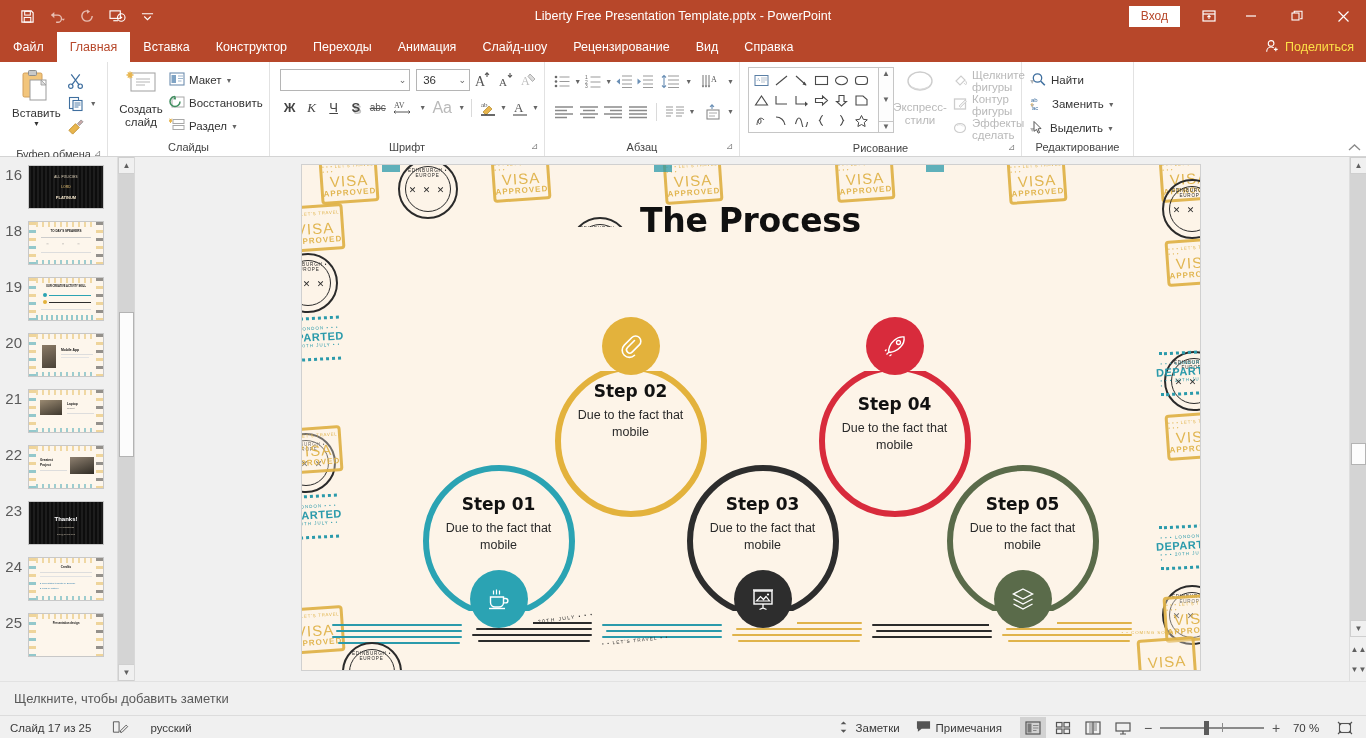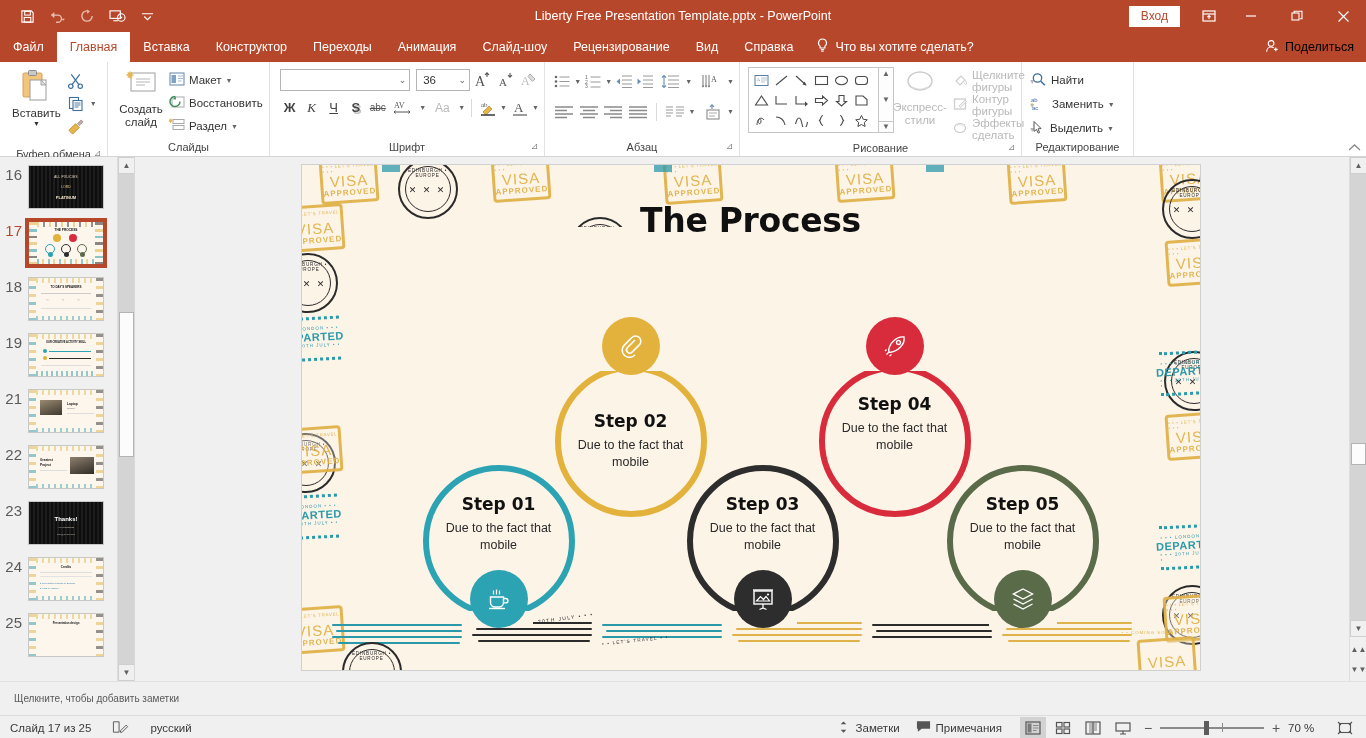--- a/index.html
+++ b/index.html
@@ -48,21 +48,21 @@
     padding: 0 13px; display: flex; align-items: center;
     color: #ffffff; font-size: 12.5px; height: 30px;
   }
   .tab.active { background: #ffffff; color: #b7472a; }
   .tell-me {
     display: flex; align-items: center; gap: 6px; color: #fff;
     font-size: 12.5px; margin-left: 10px;
   }
   .share {
     position: absolute; right: 12px; top: 0; height: 30px;
-    display: flex; align-items: center; gap: 5px; color: #000000; font-size: 12.5px;
+    display: flex; align-items: center; gap: 5px; color: #fde047; font-size: 12.5px;
   }
 
   
   .ribbon {
     height: 95px; background: #ffffff; border-bottom: 1px solid #d4d4d4;
     display: flex; position: relative;
   }
   .rgroup {
     position: relative; display: flex; flex-direction: column;
     border-right: 1px solid #e2e2e2; padding: 2px 0 0 0;
@@ -263,21 +263,21 @@
   }
   .ring-mask {
     position: absolute; background: #fdf4e8; z-index: 2;
   }
 
   
   .notespane {
     height: 34px; background: #f0f0f0; display: flex; align-items: center;
     padding-left: 14px; border-top: 1px solid #e2e2e2;
   }
-  .notes-ph { font-size: 10px; color: #595959; }
+  .notes-ph { font-size: 13px; color: #595959; }
 
   
   .statusbar {
     height: 24px; background: #f0f0f0; border-top: 1px solid #dcdcdc;
     display: flex; align-items: center; font-size: 11.5px; color: #3a3a3a;
   }
   .sb-left { display: flex; align-items: center; gap: 21px; padding-left: 10px; }
   .sb-right {
     margin-left: auto; display: flex; align-items: center; gap: 4px; padding-right: 8px;
   }
@@ -288,21 +288,21 @@
   }
   .viewbtn.active { background: #d2d2d2; }
   .zoomslider {
     width: 104px; height: 16px; position: relative; display: flex; align-items: center;
   }
   .zs-track { position: absolute; left: 0; right: 0; height: 2px; background: #8a8a8a; }
   .zs-tick { position: absolute; left: 62px; width: 1px; height: 9px; background: #8a8a8a; }
   .zs-handle {
     position: absolute; left: 44px; width: 5px; height: 14px; background: #5c5c5c;
   }
-  .zoompct { width: 36px; text-align: left; }
+  .zoompct { width: 36px; text-align: center; }
 </style>
 </head>
 <body>
 
 <div class="titlebar">
   <div class="qat">
     <div class="qat-btn">
       <svg width="15" height="15" viewBox="0 0 16 16">
           <path d="M2 2h10l2 2v10H2V2z" fill="none" stroke="#fff" stroke-width="1.2"></path>
           <rect x="5" y="2.5" width="6" height="4" fill="none" stroke="#fff" stroke-width="1.1"></rect>
@@ -369,29 +369,20 @@
   <div class="tab">Файл</div>
   <div class="tab active">Главная</div>
   <div class="tab">Вставка</div>
   <div class="tab">Конструктор</div>
   <div class="tab">Переходы</div>
   <div class="tab">Анимация</div>
   <div class="tab">Слайд-шоу</div>
   <div class="tab">Рецензирование</div>
   <div class="tab">Вид</div>
   <div class="tab">Справка</div>
-  <div class="tell-me">
-    <span>
-      <svg width="13" height="15" viewBox="0 0 13 15">
-          <path d="M6.5 1a4 4 0 0 1 2.4 7.2V10h-4.8V8.2A4 4 0 0 1 6.5 1z" fill="none" stroke="#fff" stroke-width="1.1"></path>
-          <path d="M4.8 11.6h3.4M5.3 13.2h2.4" stroke="#fff" stroke-width="1.1"></path>
-        </svg>
-    </span>
-    <span>Что вы хотите сделать?</span>
-  </div>
   <div class="share">
     <span>
       <svg width="15" height="14" viewBox="0 0 16 14">
           <circle cx="6.5" cy="4.2" r="3" fill="none" stroke="#fff" stroke-width="1.2"></circle>
           <path d="M1.8 13c0-2.8 2.1-5 4.7-5 1.1 0 2.1.4 2.9 1" fill="none" stroke="#fff" stroke-width="1.2"></path>
           <path d="M11.5 8.6v4M9.5 10.6h4" stroke="#fff" stroke-width="1.2"></path>
         </svg>
     </span>
     <span>Поделиться</span>
   </div>
@@ -545,21 +536,21 @@
             <span style="font-size:10px;color:#555;text-decoration:line-through;">abc</span>
           </div>
         <div class="ibtn wide">
           <svg width="22" height="18" viewBox="0 0 22 18">
               <text x="2" y="9" font-size="8" font-family="Liberation Serif, serif" fill="#555">AV</text>
               <path d="M2 13h16M3.5 11.5L2 13l1.5 1.5M16.5 11.5L18 13l-1.5 1.5" stroke="#555" stroke-width="1" fill="none"></path>
             </svg>
         </div>
         <span class="mini-caret">▼</span>
         <div class="ibtn wide disabled">
-            <span style="font-size:12px;">Aa</span>
+            <span style="font-size:16px;">Aa</span>
           </div>
         <span class="mini-caret">▼</span>
         <div style="width:1px;height:18px;background:#dadada;margin:0 3px;"></div>
         <div class="ibtn">
           <svg width="18" height="18" viewBox="0 0 18 18">
               <text x="2" y="8" font-size="7" font-family="Liberation Serif, serif" fill="#555">ab</text>
               <path d="M4 13l6-6 3 3-6 6z" fill="#e8b54d" stroke="#b89238" stroke-width=".8"></path>
               <path d="M2 16h14" stroke="#444" stroke-width="1.6"></path>
             </svg>
         </div>
@@ -877,38 +868,20 @@
       <div class="thumb-row">
         <div class="thumb-num">16</div>
         <div class="thumb-box dark">
           <div style="position:absolute;inset:0;background:repeating-linear-gradient(90deg,#1d1d1d 0 2px,#0d0d0d 2px 4px);"></div>
           <div style="position:absolute;left:0;right:0;top:9px;text-align:center;color:#f0e2c8;font-size:3px;letter-spacing:.3px;">ALL POLICIES</div>
           <div style="position:absolute;left:0;right:0;top:19px;text-align:center;color:#e8c477;font-size:3.5px;">LORD</div>
           <div style="position:absolute;left:0;right:0;top:29px;text-align:center;color:#f0e2c8;font-size:4px;font-weight:bold;">PLATINUM</div>
         </div>
       </div>
 
-      <div class="thumb-row">
-        <div class="thumb-num sel">17</div>
-        <div class="thumb-box sel">
-          <div style="position:absolute;left:0;top:0;bottom:0;width:8px;background:repeating-linear-gradient(180deg,#e0b34a 0 3px,transparent 3px 7px,#2a9aab 7px 10px,transparent 10px 14px,#2b2b2b 14px 16px,transparent 16px 20px);opacity:.55;"></div>
-          <div style="position:absolute;right:0;top:0;bottom:0;width:8px;background:repeating-linear-gradient(180deg,#2b2b2b 0 3px,transparent 3px 7px,#e0b34a 7px 10px,transparent 10px 14px,#2a9aab 14px 16px,transparent 16px 20px);opacity:.55;"></div>
-          <div style="position:absolute;left:8px;right:8px;top:0;height:5px;background:repeating-linear-gradient(90deg,#e0b34a 0 2px,transparent 2px 6px,#2b2b2b 6px 8px,transparent 8px 12px);opacity:.5;"></div>
-          <div style="position:absolute;left:8px;right:8px;bottom:0;height:5px;background:repeating-linear-gradient(90deg,#2a9aab 0 2px,transparent 2px 5px,#e0b34a 5px 7px,transparent 7px 11px);opacity:.5;"></div>
-          <div style="position:absolute;left:0;right:0;top:6px;text-align:center;font-size:3.2px;font-weight:bold;color:#111;">THE PROCESS</div>
-          <div style="position:absolute;left:24px;top:12px;width:8px;height:8px;border-radius:50%;background:#e3b23c;"></div>
-          <div style="position:absolute;left:40px;top:12px;width:8px;height:8px;border-radius:50%;background:#d82b3c;"></div>
-          <div style="position:absolute;left:16px;top:22px;width:10px;height:10px;border-radius:50%;border:1.3px solid #2ba3b3;"></div>
-          <div style="position:absolute;left:32px;top:22px;width:10px;height:10px;border-radius:50%;border:1.3px solid #2d2d2d;"></div>
-          <div style="position:absolute;left:48px;top:22px;width:10px;height:10px;border-radius:50%;border:1.3px solid #5a6b4a;"></div>
-          <div style="position:absolute;left:19px;top:30px;width:5px;height:5px;border-radius:50%;background:#2ba3b3;"></div>
-          <div style="position:absolute;left:35px;top:30px;width:5px;height:5px;border-radius:50%;background:#2d2d2d;"></div>
-          <div style="position:absolute;left:51px;top:30px;width:5px;height:5px;border-radius:50%;background:#5a6b4a;"></div>
-        </div>
-      </div>
 
       <div class="thumb-row">
         <div class="thumb-num">18</div>
         <div class="thumb-box">
           <div style="position:absolute;left:0;top:0;bottom:0;width:7px;background:repeating-linear-gradient(180deg,#e0b34a 0 3px,transparent 3px 8px,#2a9aab 8px 11px,transparent 11px 16px);opacity:.5;"></div>
           <div style="position:absolute;right:0;top:0;bottom:0;width:7px;background:repeating-linear-gradient(180deg,#2b2b2b 0 3px,transparent 3px 8px,#e0b34a 8px 11px,transparent 11px 16px);opacity:.5;"></div>
           <div style="position:absolute;left:7px;right:7px;top:0;height:5px;background:repeating-linear-gradient(90deg,#e0b34a 0 2px,transparent 2px 6px);opacity:.45;"></div>
           <div style="position:absolute;left:7px;right:7px;bottom:0;height:4px;background:repeating-linear-gradient(90deg,#2a9aab 0 2px,transparent 2px 6px);opacity:.45;"></div>
           <div style="position:absolute;left:0;right:0;top:7px;text-align:center;font-size:3px;font-weight:bold;color:#111;">TO DAY'S SPEAKERS</div>
           <div style="position:absolute;left:12px;right:12px;top:15px;height:1px;background:#ccc;"></div>
@@ -926,20 +899,33 @@
           <div style="position:absolute;left:7px;right:7px;bottom:0;height:5px;background:repeating-linear-gradient(90deg,#2a9aab 0 2px,transparent 2px 5px);opacity:.5;"></div>
           <div style="position:absolute;left:0;right:0;top:7px;text-align:center;font-size:2.6px;font-weight:bold;color:#111;">OUR CREATIVE ACTIVITY SKILL</div>
           <div style="position:absolute;left:14px;top:15px;width:4px;height:4px;border-radius:50%;background:#2ba3b3;"></div>
           <div style="position:absolute;left:20px;right:12px;top:16.5px;height:1.4px;background:#2ba3b3;"></div>
           <div style="position:absolute;left:14px;top:22px;width:4px;height:4px;border-radius:50%;background:#e3b23c;"></div>
           <div style="position:absolute;left:20px;right:12px;top:23.5px;height:1.4px;background:#2d2d2d;"></div>
           <div style="position:absolute;left:12px;right:12px;top:31px;height:1px;background:#ddd;"></div>
         </div>
       </div>
 
+      <div class="thumb-row">
+        <div class="thumb-num">20</div>
+        <div class="thumb-box">
+          <div style="position:absolute;left:0;top:0;bottom:0;width:7px;background:repeating-linear-gradient(180deg,#e0b34a 0 3px,transparent 3px 8px,#2a9aab 8px 11px,transparent 11px 16px);opacity:.5;"></div>
+          <div style="position:absolute;right:0;top:0;bottom:0;width:7px;background:repeating-linear-gradient(180deg,#2b2b2b 0 3px,transparent 3px 8px,#e0b34a 8px 11px,transparent 11px 16px);opacity:.5;"></div>
+          <div style="position:absolute;left:7px;right:7px;top:0;height:5px;background:repeating-linear-gradient(90deg,#e0b34a 0 2px,transparent 2px 6px);opacity:.45;"></div>
+          <div style="position:absolute;left:7px;right:7px;bottom:0;height:4px;background:repeating-linear-gradient(90deg,#2a9aab 0 2px,transparent 2px 6px);opacity:.45;"></div>
+          <div style="position:absolute;left:13px;top:11px;width:14px;height:23px;background:linear-gradient(160deg,#8a7a66,#4a4238);"></div>
+          <div style="position:absolute;left:32px;top:14px;font-size:3.4px;font-weight:bold;color:#111;">Mobile App</div>
+          <div style="position:absolute;left:32px;right:10px;top:20px;height:1px;background:#ddd;"></div>
+          <div style="position:absolute;left:32px;right:14px;top:23px;height:1px;background:#e4e4e4;"></div>
+        </div>
+      </div>
 
       <div class="thumb-row">
         <div class="thumb-num">21</div>
         <div class="thumb-box">
           <div style="position:absolute;left:0;top:0;bottom:0;width:7px;background:repeating-linear-gradient(180deg,#e0b34a 0 3px,transparent 3px 8px,#2a9aab 8px 11px,transparent 11px 16px);opacity:.5;"></div>
           <div style="position:absolute;right:0;top:0;bottom:0;width:7px;background:repeating-linear-gradient(180deg,#2b2b2b 0 3px,transparent 3px 8px,#e0b34a 8px 11px,transparent 11px 16px);opacity:.5;"></div>
           <div style="position:absolute;left:7px;right:7px;top:0;height:5px;background:repeating-linear-gradient(90deg,#e0b34a 0 2px,transparent 2px 6px);opacity:.45;"></div>
           <div style="position:absolute;left:7px;right:7px;bottom:0;height:4px;background:repeating-linear-gradient(90deg,#2a9aab 0 2px,transparent 2px 6px);opacity:.45;"></div>
           <div style="position:absolute;left:11px;top:10px;width:22px;height:15px;background:linear-gradient(160deg,#9a8a72,#3d372e);"></div>
           <div style="position:absolute;left:38px;top:12px;font-size:3.2px;font-weight:bold;color:#111;">Laptop</div>
@@ -1173,21 +1159,21 @@
       <div class="slide-inner">
         <div class="slide-title">The Process</div>
 
         <div class="ring" style="left:253px; top:200px; border-color:#e3b23c;"></div>
         <div class="ring-mask" style="left:295px; top:190px; width:68px; height:16px;"></div>
         <div class="badge" style="left:300px; top:152px; background:#e3b23c;">
           <svg width="26" height="26" viewBox="0 0 26 26">
               <path d="M16.5 7.5l-7 7a3.2 3.2 0 0 0 4.6 4.6l7.2-7.2a5.2 5.2 0 0 0-7.4-7.4l-7.6 7.6a7.2 7.2 0 0 0 10.2 10.2" fill="none" stroke="#fff" stroke-width="1.6" stroke-linecap="round"></path>
             </svg>
         </div>
-        <div class="ring-txt" style="left:253px; top:246px;">
+        <div class="ring-txt" style="left:253px; top:216px;">
           <div class="st">Step 02</div>
           <div class="ds">Due to the fact that mobile</div>
         </div>
 
         <div class="ring" style="left:517px; top:200px; border-color:#d82b3c;"></div>
         <div class="ring-mask" style="left:559px; top:190px; width:68px; height:16px;"></div>
         <div class="badge" style="left:564px; top:152px; background:#d82b3c;">
           <svg width="26" height="26" viewBox="0 0 26 26">
               <path d="M7 19c-1-3 1-8 5-11.5C15 4.7 19 3.6 22 4c.5 3-.6 7-3.5 10C15 17.8 10 19.8 7 19z" fill="none" stroke="#fff" stroke-width="1.4"></path>
               <circle cx="16.5" cy="9.5" r="2" fill="none" stroke="#fff" stroke-width="1.3"></circle>

